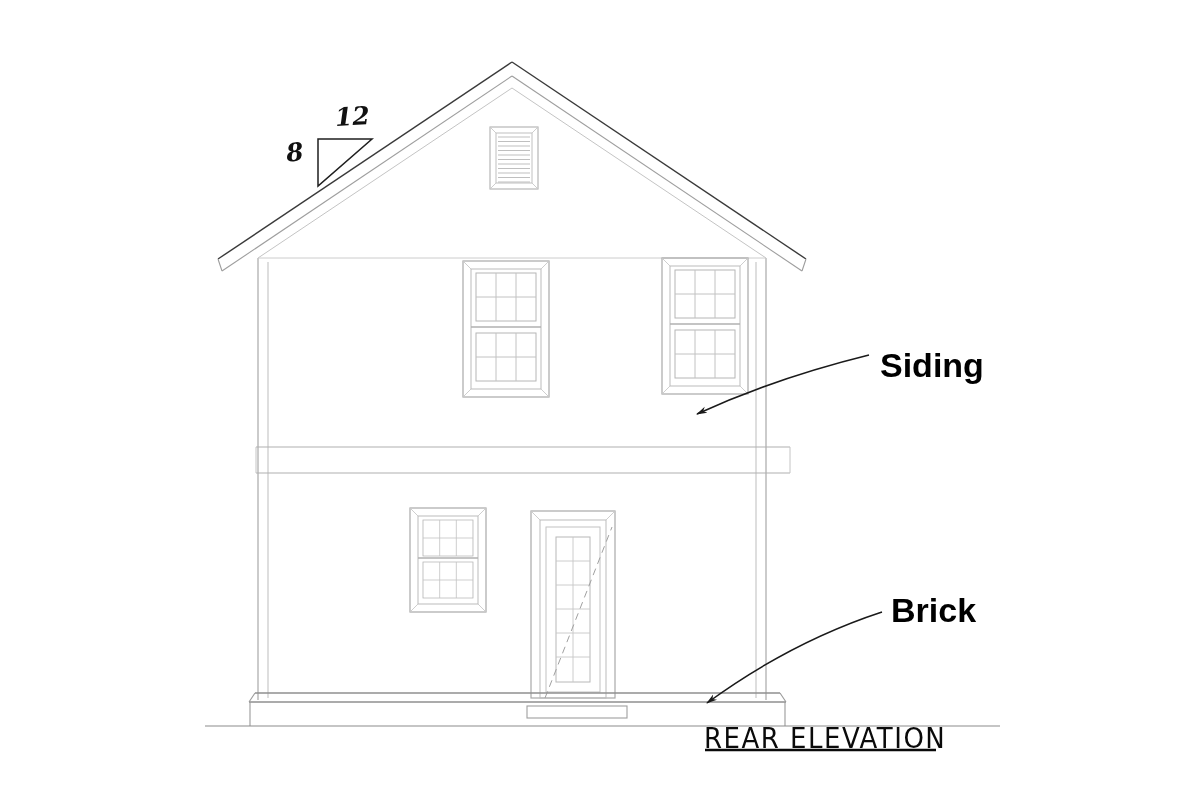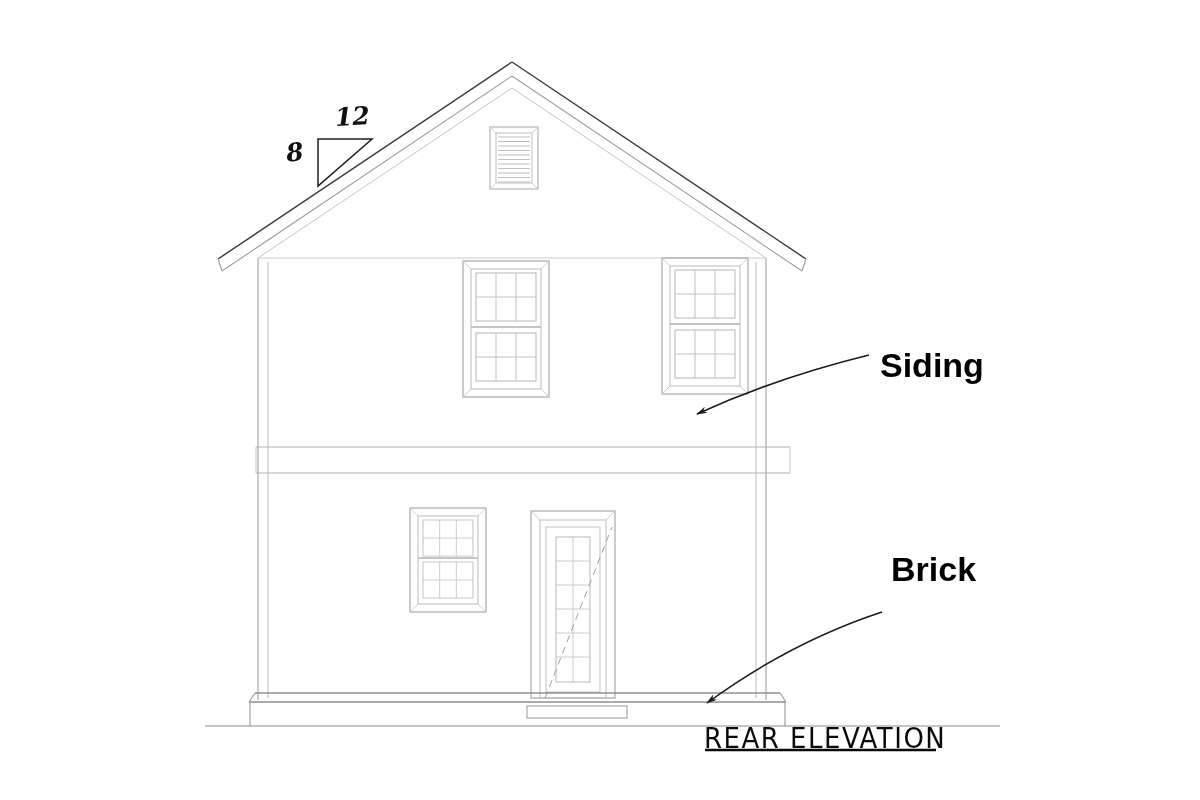--- a/index.html
+++ b/index.html
@@ -32,21 +32,21 @@
     position: absolute;
     font-family: "Liberation Sans", sans-serif;
     font-size: 34px;
     font-weight: 700;
     color: #000000;
     white-space: nowrap;
     line-height: 1;
     letter-spacing: 0px;
   }
   #label-siding { left: 880px; top: 348px; }
-  #label-brick  { left: 891px; top: 552px; text-align: center; }
+  #label-brick  { left: 891px; top: 593px; text-align: center; }
 
   .pitch-number {
     position: absolute;
     font-family: "DejaVu Serif", serif;
     font-size: 25px;
     font-weight: 700;
     font-style: italic;
     color: #111111;
     white-space: nowrap;
     line-height: 1;

